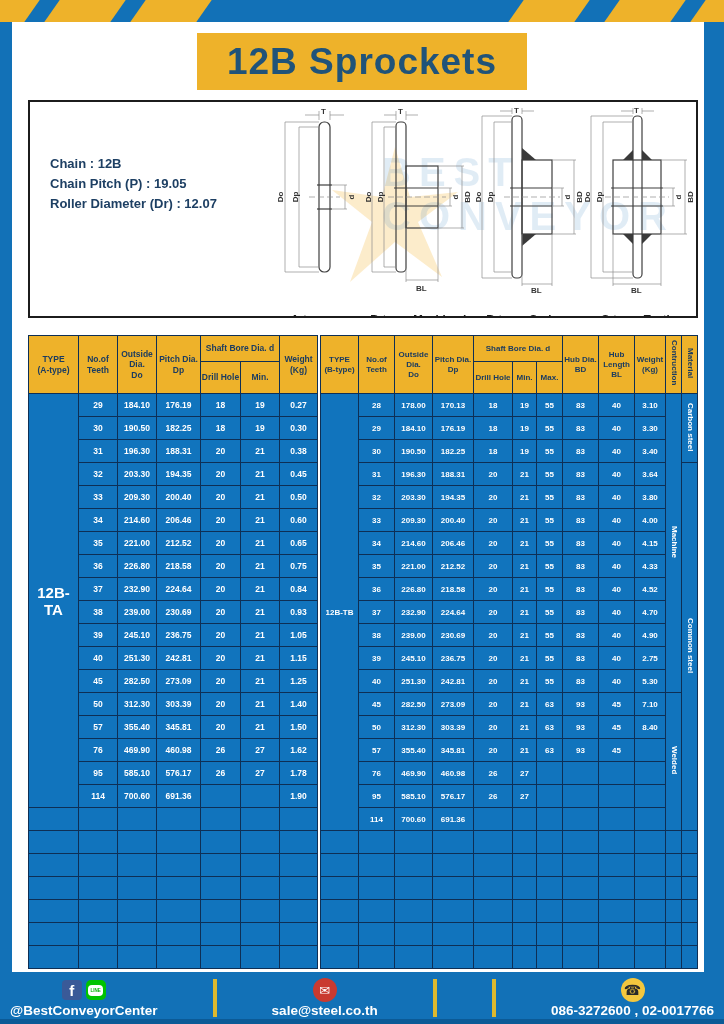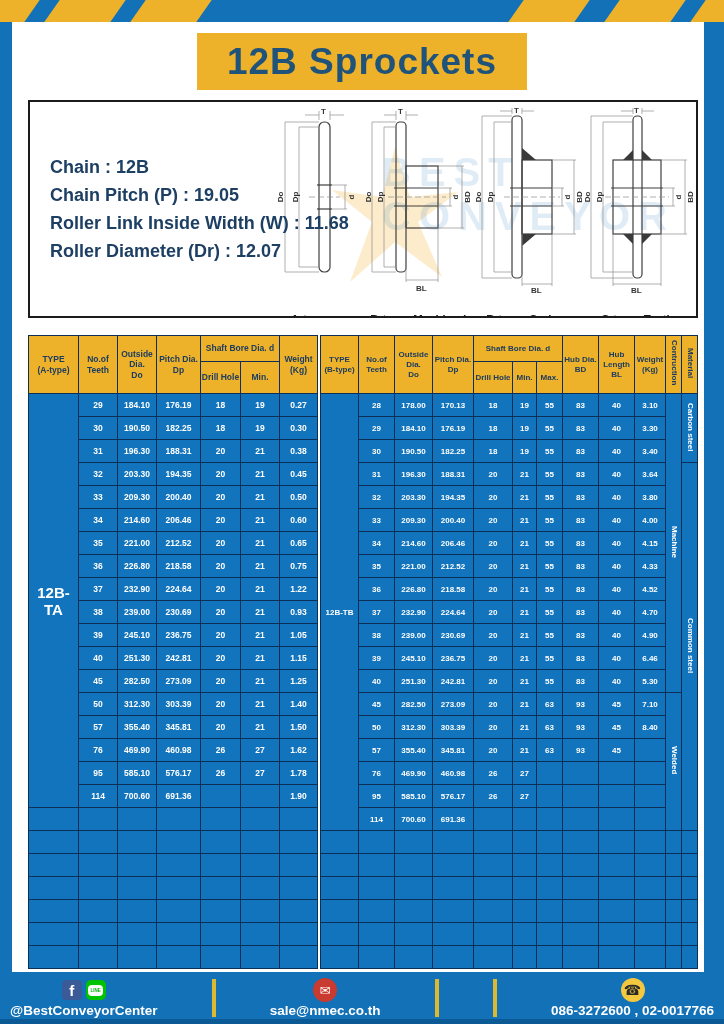--- a/index.html
+++ b/index.html
@@ -10,21 +10,21 @@
   .hazard{position:absolute;left:0;top:0;width:724px;height:22px;background:#1271b7;overflow:hidden;}
   .stripe{position:absolute;top:-4px;width:66px;height:30px;background:#eeb22a;transform:skewX(-35deg);}
   
   .banner{position:absolute;left:197px;top:33px;width:330px;height:57px;background:#eeb22a;
           display:flex;align-items:center;justify-content:center;}
   .banner span{font-size:37px;font-weight:bold;color:#205379;letter-spacing:1px;}
   
   .diagbox{position:absolute;left:28px;top:100px;width:666px;height:214px;border:2px solid #1c1c1c;
            background:#fff;overflow:hidden;}
   .specs{position:absolute;left:20px;top:52px;z-index:3;}
-  .specs div{font-size:18px;font-weight:bold;color:#1d3f63;line-height:1.55;}
+  .specs div{font-size:13px;font-weight:bold;color:#1d3f63;line-height:1.55;}
   .wm-logo{position:absolute;left:300px;top:40px;z-index:1;opacity:.30;}
   .wm-text{position:absolute;left:352px;top:48px;z-index:1;opacity:.14;color:#2f7cc0;
            font-size:40px;font-weight:bold;letter-spacing:8px;line-height:1.1;}
   .diagrams{position:absolute;right:4px;top:4px;width:438px;height:206px;display:flex;z-index:2;}
   .diag{width:25%;display:flex;flex-direction:column;align-items:center;justify-content:flex-start;}
   .diag svg{flex:0 0 auto;}
   .caption{font-size:11.5px;font-weight:bold;color:#1b1b1b;margin-top:19px;white-space:nowrap;}
   .part{stroke:#3f3f3f;stroke-width:1.2;fill:none;}
   .dim{stroke:#8c8c8c;stroke-width:.7;fill:none;}
   .dimtxt{font-size:8px;font-weight:bold;fill:#333;}
@@ -89,21 +89,20 @@
     </svg>
   </div>
   <div class="wm-text">
     <div>BEST</div>
     <div>CONVEYOR</div>
   </div>
 
   <div class="specs">
     <div>Chain : 12B</div>
     <div>Chain Pitch (P) : 19.05</div>
-    <div>Roller Link Inside Width (W) : 11.68</div>
     <div>Roller Diameter (Dr) : 12.07</div>
   </div>
 
   <div class="diagrams">
 
     <div class="diag">
       <svg width="100" height="188" viewBox="0 0 100 188">
         <rect class="part" x="60" y="16" width="11" height="150" rx="5"></rect>
         <line class="part" x1="58" y1="79" x2="73" y2="79"></line>
         <line class="part" x1="58" y1="103" x2="73" y2="103"></line>
@@ -341,21 +340,21 @@
           <td>20</td>
           <td>21</td>
           <td>0.75</td>
         </tr>
         <tr>
           <td>37</td>
           <td>232.90</td>
           <td>224.64</td>
           <td>20</td>
           <td>21</td>
-          <td>1.22</td>
+          <td>0.84</td>
         </tr>
         <tr>
           <td>38</td>
           <td>239.00</td>
           <td>230.69</td>
           <td>20</td>
           <td>21</td>
           <td>0.93</td>
         </tr>
         <tr>
@@ -658,21 +657,21 @@
         </tr>
         <tr>
           <td>39</td>
           <td>245.10</td>
           <td>236.75</td>
           <td>20</td>
           <td>21</td>
           <td>55</td>
           <td>83</td>
           <td>40</td>
-          <td>6.46</td>
+          <td>2.75</td>
         </tr>
         <tr>
           <td>40</td>
           <td>251.30</td>
           <td>242.81</td>
           <td>20</td>
           <td>21</td>
           <td>55</td>
           <td>83</td>
           <td>40</td>
@@ -843,21 +842,21 @@
           <i>LINE</i>
         </div>
     </div>
     <div class="flabel">@BestConveyorCenter</div>
   </div>
   <div class="fdiv"></div>
   <div class="fsec">
     <div class="icon-mail">
         <span>✉</span>
       </div>
-    <div class="flabel">sale@nmec.co.th</div>
+    <div class="flabel">sale@steel.co.th</div>
   </div>
   <div class="fdiv"></div>
   <div class="fdiv"></div>
   <div class="fsec">
     <div class="icon-phone">
         <span>☎</span>
       </div>
     <div class="flabel">086-3272600 , 02-0017766</div>
   </div>
 </div>

